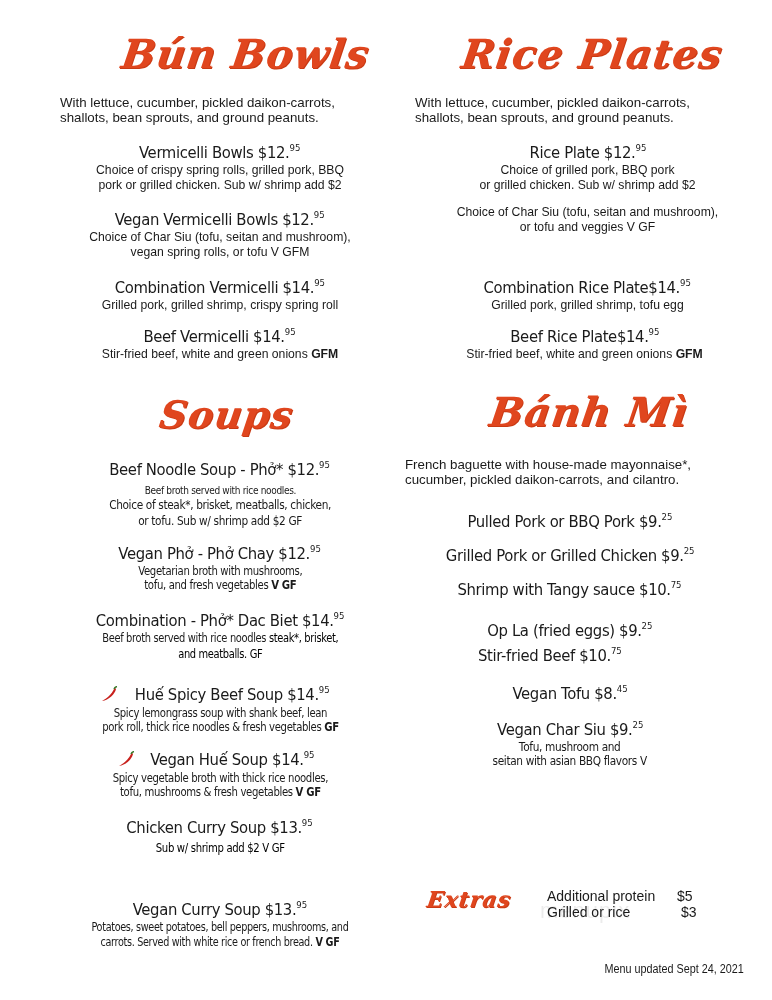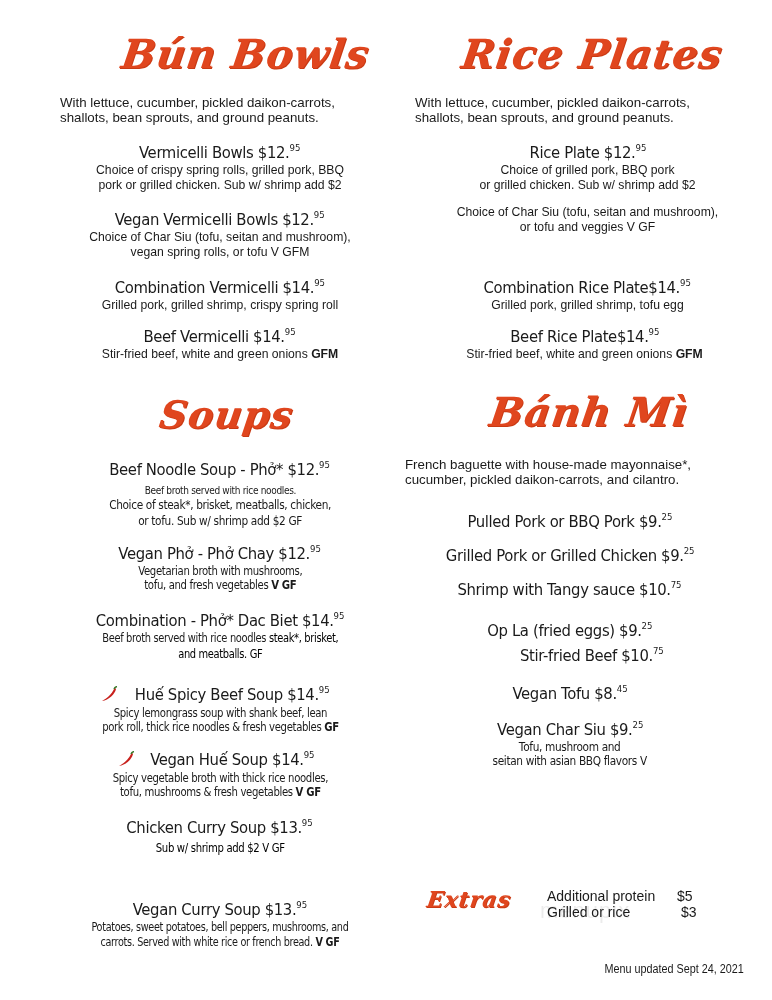--- a/index.html
+++ b/index.html
@@ -199,21 +199,21 @@
   </div>
   <div class="item" style="left:400px; width:340px; top:541px;">
     <span class="item-name"><span>Grilled Pork or Grilled Chicken $9.</span><span class="sup">25</span></span>
   </div>
   <div class="item" style="left:400px; width:340px; top:575px;">
     <span class="item-name"><span>Shrimp with Tangy sauce $10.</span><span class="sup">75</span></span>
   </div>
   <div class="item" style="left:400px; width:340px; top:608px;margin-top:8px;">
     <span class="item-name"><span>Op La (fried eggs) $9.</span><span class="sup">25</span></span>
   </div>
-  <div class="item" style="left:422px; width:340px; top:641px;">
+  <div class="item" style="left:380px; width:340px; top:641px;">
     <span class="item-name"><span>Stir-fried Beef $10.</span><span class="sup">75</span></span>
   </div>
   <div class="item" style="left:400px; width:340px; top:679px;">
     <span class="item-name"><span>Vegan Tofu $8.</span><span class="sup">45</span></span>
   </div>
   <div class="item" style="left:400px; width:340px; top:715px;">
     <div><span class="item-name"><span>Vegan Char Siu $9.</span><span class="sup">25</span></span></div>
     <div><span class="desc-cond" style="font-size:12px; line-height:14px;">Tofu, mushroom and
 seitan with asian BBQ flavors V</span></div>
   </div>

